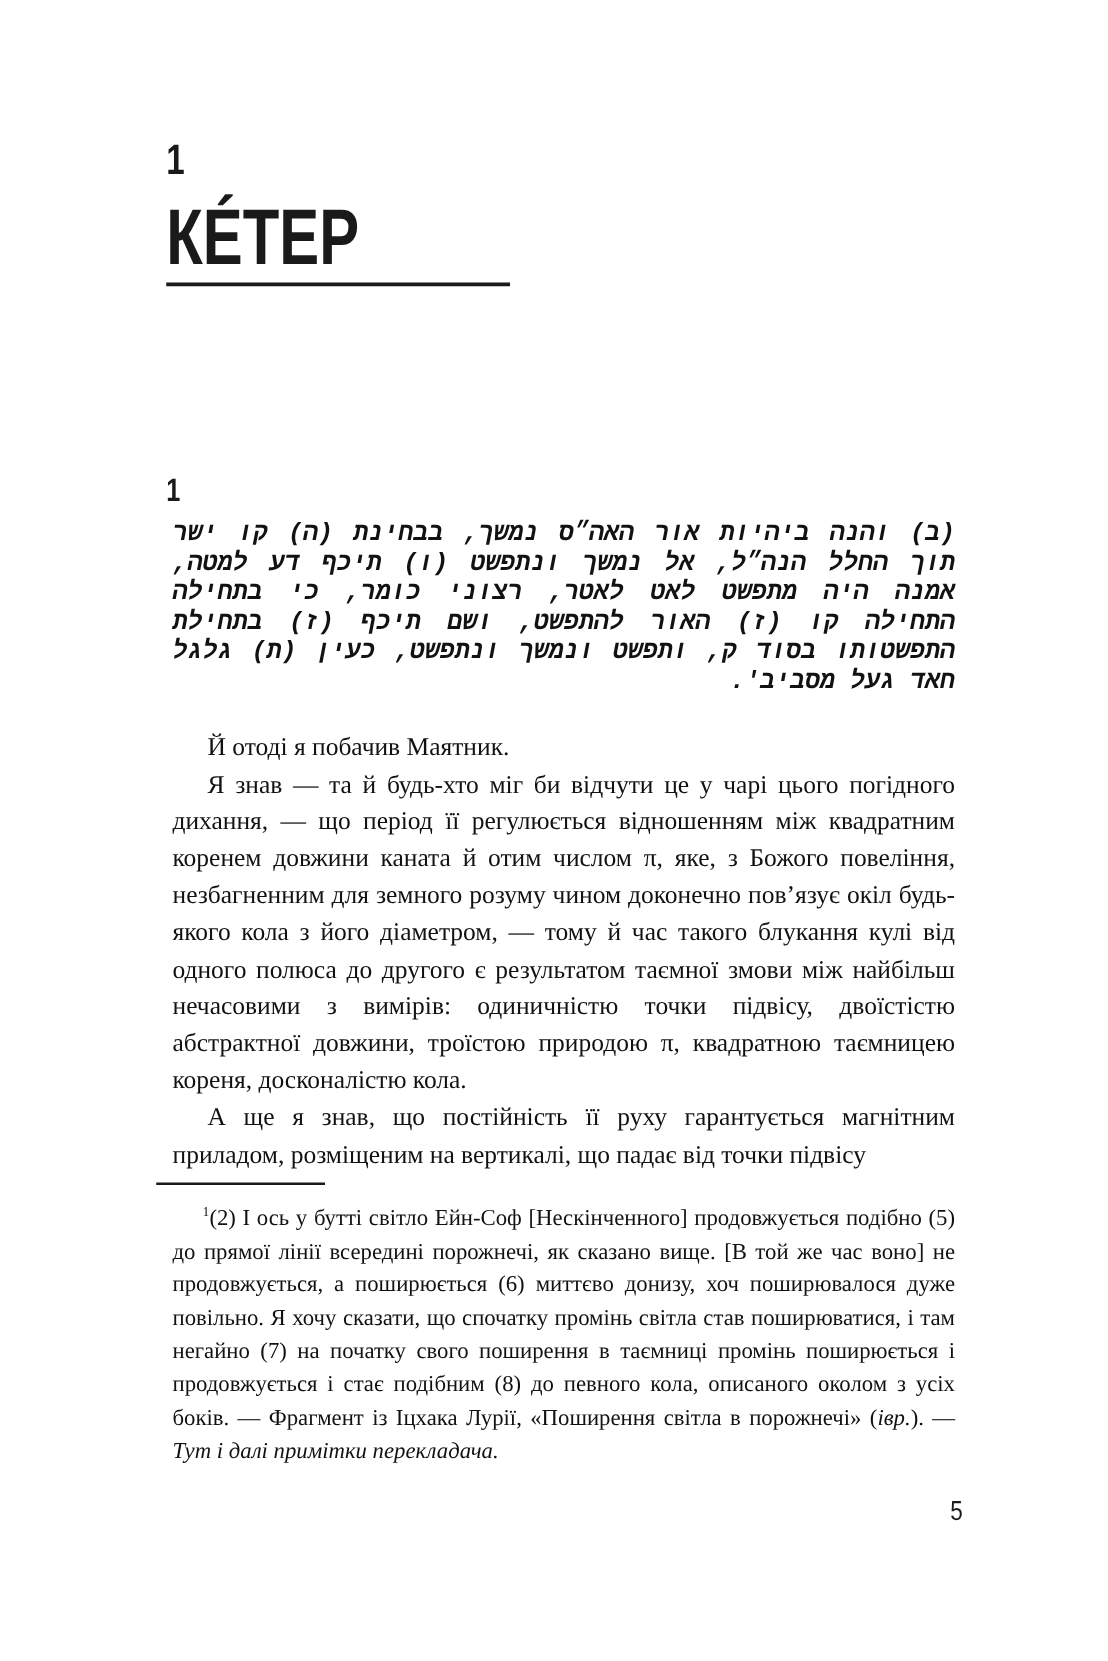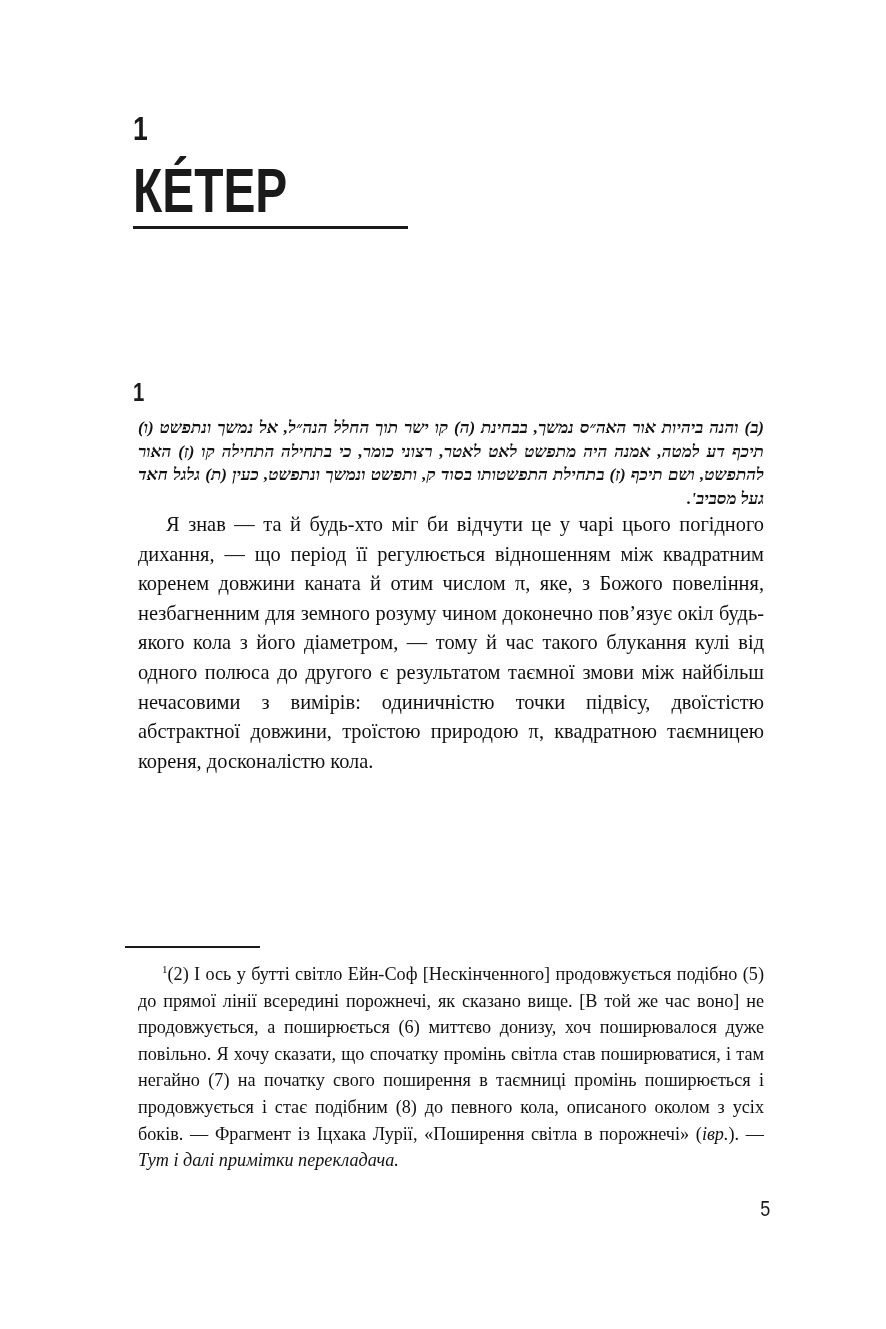--- a/index.html
+++ b/index.html
@@ -76,27 +76,27 @@
     top: 416px;
     width: 626px;
   }
 
   
   .epigraph {
     direction: rtl;
     unicode-bidi: isolate;
     text-align: justify;
     text-align-last: right;
-    font-family: Liberation Serif, serif;
+    font-family: Liberation Mono, monospace;
     font-weight: 700;
     font-style: italic;
-    font-size: 17px;
+    font-size: 20px;
     line-height: 23.5px;
     color: #121212;
-    margin-bottom: 0;
+    margin-bottom: 27px;
   }
 
   
   .body-text p {
     margin: 0;
     font-family: "Liberation Serif", serif;
     font-size: 20.4px;
     line-height: 29.6px;
     text-align: justify;
     text-indent: 28px;
@@ -158,21 +158,23 @@
     <div class="title-rule"></div>
   </div>
 
   <div class="section-number">1</div>
 
   <div class="textcol">
 
     <div class="epigraph">(ב) והנה ביהיות אור האה״ס נמשך, בבחינת (ה) קו ישר תוך החלל הנה״ל, אל נמשך ונתפשט (ו) תיכף דע למטה, אמנה היה מתפשט לאט לאטר, רצוני כומר, כי בתחילה התחילה קו (ז) האור להתפשט, ושם תיכף (ז) בתחילת התפשטותו בסוד ק, ותפשט ונמשך ונתפשט, כעין (ת) גלגל חאד געל מסביב'.</div>
 
     <div class="body-text">
+      <p>Й отоді я побачив Маятник.</p>
       <p>Я знав — та й будь-хто міг би відчути це у чарі цього погідного дихання, — що період її регулюється відношенням між квадратним коренем довжини каната й отим числом π, яке, з Божого повеління, незбагненним для земного розуму чином доконечно пов’язує окіл будь-якого кола з його діаметром, — тому й час такого блукання кулі від одного полюса до другого є результатом таємної змови між найбільш нечасовими з вимірів: одиничністю точки підвісу, двоїстістю абстрактної довжини, троїстою природою π, квадратною таємницею кореня, досконалістю кола.</p>
+      <p>А ще я знав, що постійність її руху гарантується магнітним приладом, розміщеним на вертикалі, що падає від точки підвісу</p>
     </div>
 
   </div>
 
   <div class="footnote-wrap">
     <div class="footnote-rule"></div>
     <p class="footnote"><sup>1</sup><span>(2) І ось у бутті світло Ейн-Соф [Нескінченного] продовжується подібно (5) до прямої лінії всередині порожнечі, як сказано вище. [В той же час воно] не продовжується, а поширюється (6) миттєво донизу, хоч поширювалося дуже повільно. Я хочу сказати, що спочатку промінь світла став поширюватися, і там негайно (7) на початку свого поширення в таємниці промінь поширюється і продовжується і стає подібним (8) до певного кола, описаного околом з усіх боків. — Фрагмент із Іцхака Лурії, «Поширення світла в порожнечі» (</span><span class="it">івр.</span><span>). — </span><span class="it">Тут і далі примітки перекладача.</span></p>
   </div>
 
   <div class="folio">5</div>

